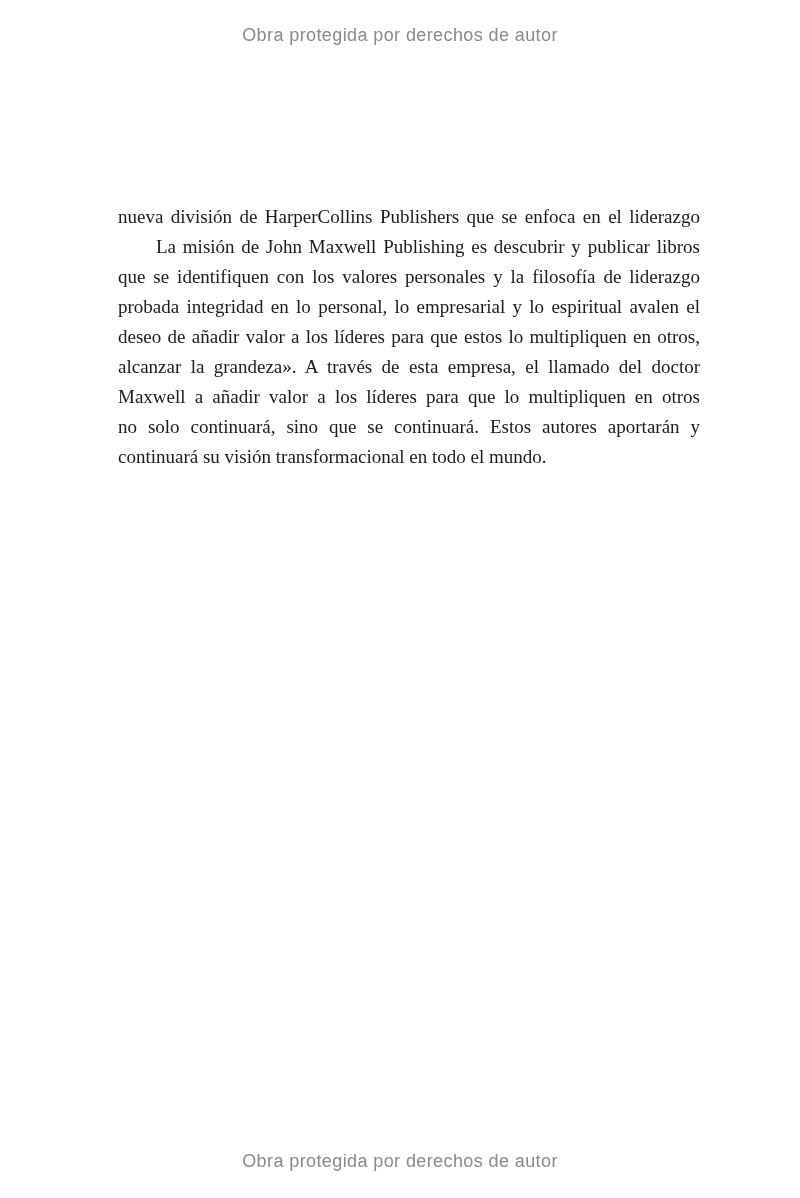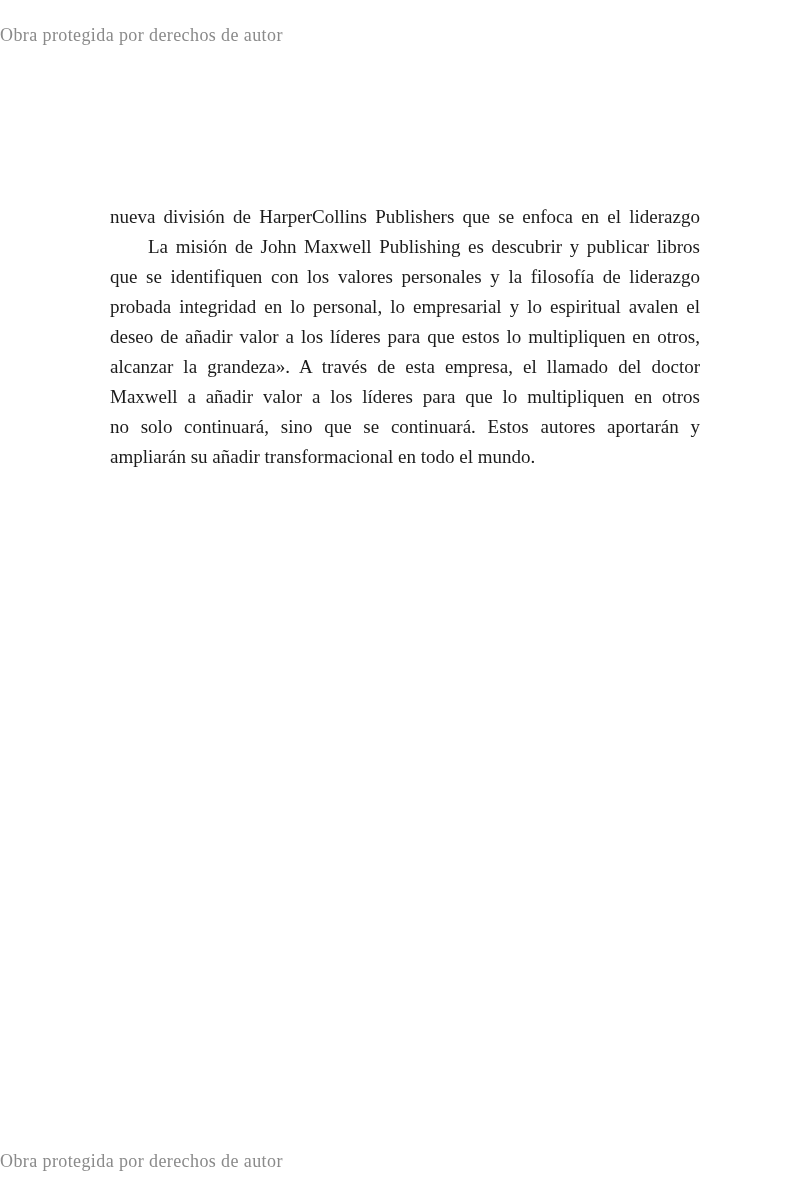--- a/index.html
+++ b/index.html
@@ -11,22 +11,22 @@
     position: relative;
     width: 800px;
     height: 1198px;
     background: #ffffff;
     overflow: hidden;
   }
   .copyright-notice {
     position: absolute;
     left: 0;
     width: 800px;
-    text-align: left;
-    font-family: Liberation Serif, serif;
+    text-align: center;
+    font-family: Liberation Sans, sans-serif;
     font-size: 18px;
     letter-spacing: 0.4px;
     color: #8a8a8a;
     line-height: 21px;
   }
   .copyright-notice.top { top: 25px; }
   .copyright-notice.bottom { top: 1151px; }
   .text-block {
     position: absolute;
     left: 110px;
@@ -35,20 +35,21 @@
     font-family: "Liberation Serif", serif;
     font-size: 19px;
     line-height: 30px;
     color: #1b1b1b;
   }
   .paragraph { margin: 0; padding: 0; }
   .line {
     text-align: justify;
     text-align-last: justify;
     white-space: normal;
+    margin-left: 8px;
   }
   .line.last { text-align-last: left; }
   .line.indent { text-indent: 38px; }
 </style>
 </head>
 <body>
 
 <div class="book-page">
 
   <div class="copyright-notice top">Obra protegida por derechos de autor</div>
@@ -60,19 +61,19 @@
       <div class="paragraph">
         <div class="line indent">La misión de John Maxwell Publishing es descubrir y publicar libros</div>
         <div class="line">que se identifiquen con los valores personales y la filosofía de liderazgo</div>
         <div class="line">probada integridad en lo personal, lo empresarial y lo espiritual avalen el</div>
         <div class="line">deseo de añadir valor a los líderes para que estos lo multipliquen en otros,</div>
       </div>
       <div class="paragraph">
         <div class="line">alcanzar la grandeza». A través de esta empresa, el llamado del doctor</div>
         <div class="line">Maxwell a añadir valor a los líderes para que lo multipliquen en otros</div>
         <div class="line">no solo continuará, sino que se continuará. Estos autores aportarán y</div>
-        <div class="line last">ampliarán su añadir transformacional en todo el mundo.</div>
+        <div class="line last">continuará su visión transformacional en todo el mundo.</div>
       </div>
     </div>
 
   <div class="copyright-notice bottom">Obra protegida por derechos de autor</div>
 
 </div>
 
 </body></html>

